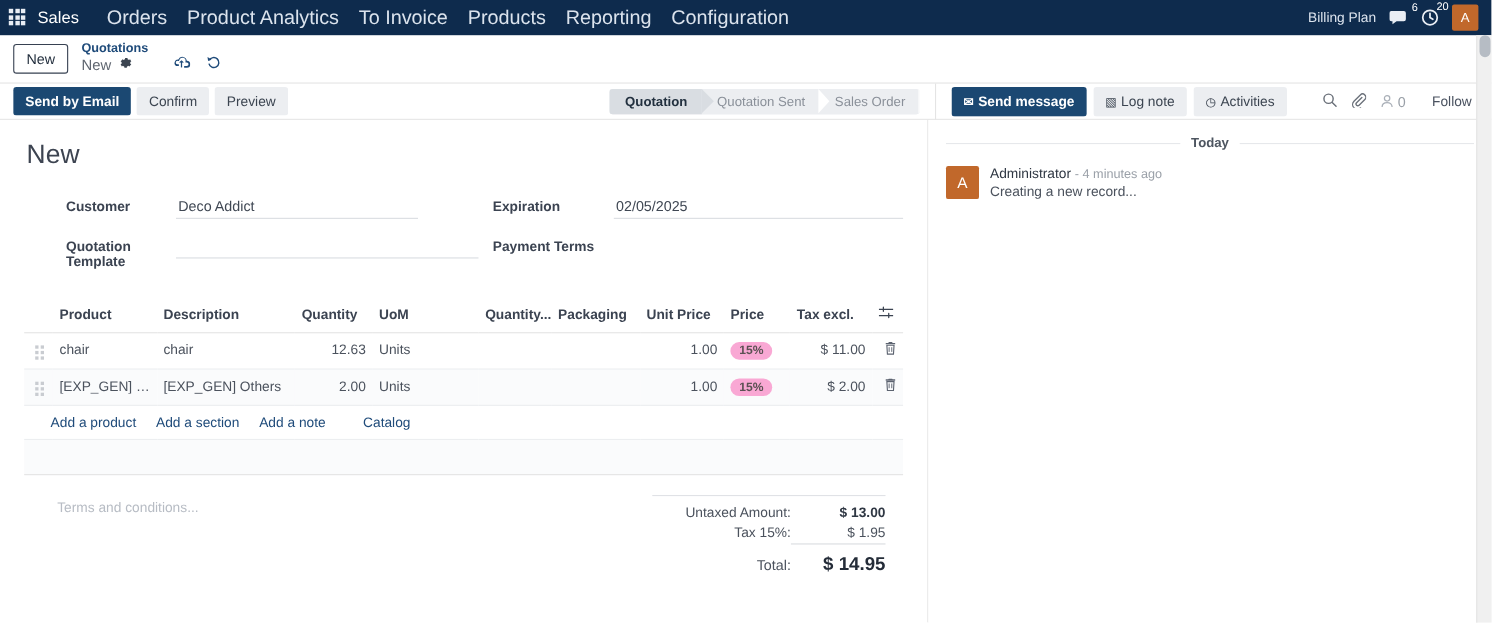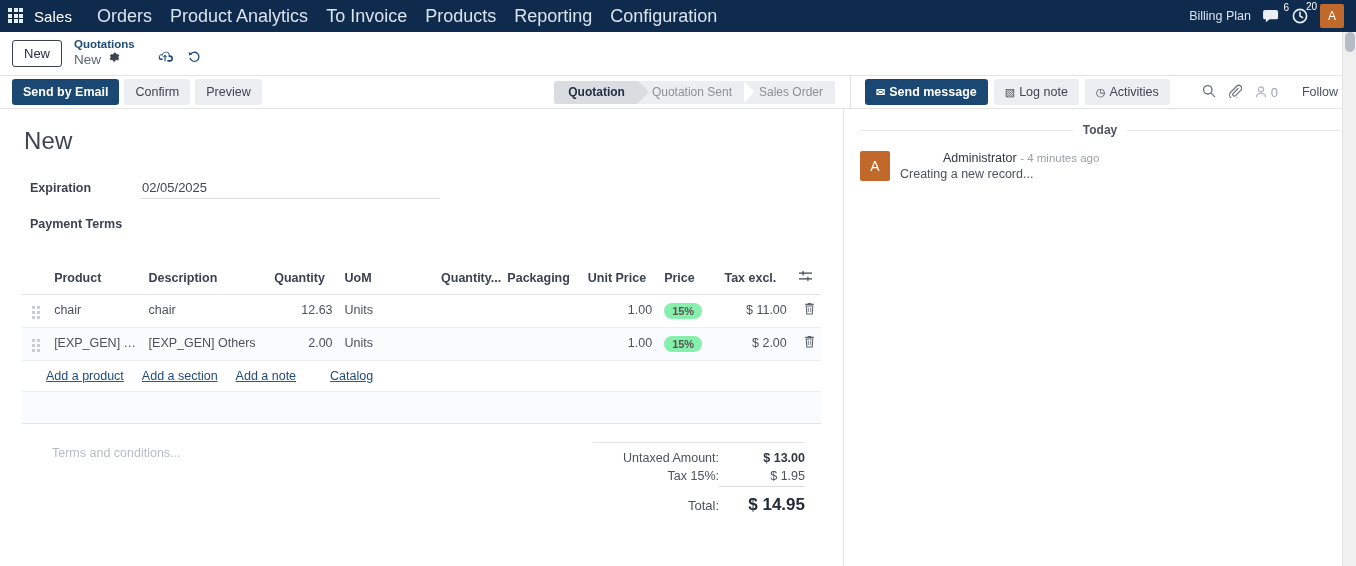--- a/index.html
+++ b/index.html
@@ -297,31 +297,31 @@
     grid-template-columns: repeat(2, 3px);
     grid-template-rows: repeat(3, 3px);
     gap: 2px;
     margin-top: 3px;
     margin-left: 4px;
     cursor: grab;
   }
   .handle-dots i { width: 3px; height: 3px; background: #c9ccd1; display: block; }
   .tax-badge {
     display: inline-block;
-    background: #86efac;
+    background: #f9a8d4;
     color: #5b5153;
     border-radius: 9px;
     font-size: 11px;
     padding: 2px 8px;
     font-weight: 700;
   }
   .trash { color: #5c6370; font-size: 12px; cursor: pointer; }
   .ellipsis { overflow: hidden; text-overflow: ellipsis; white-space: nowrap; display: block; }
 
-  .lines-footer td { padding: 9px 6px; border-bottom: 1px solid #e4e4e4; background: #fff !important; text-decoration: underline; }
+  .lines-footer td { padding: 9px 6px; border-bottom: 1px solid #e4e4e4; background: #fff !important; }
   .add-links { display: flex; align-items: center; gap: 0; }
   .add-link {
     color: #1f4b7a;
     font-size: 12.5px;
     cursor: pointer;
     margin-right: 18px;
   }
   .add-link.spaced { margin-left: 16px; }
   .empty-strip { height: 32px; border-bottom: 1px solid #e4e4e4; background: #fafbfc; }
 
@@ -358,21 +358,21 @@
   .message { display: flex; gap: 10px; }
   .msg-avatar {
     width: 30px; height: 30px;
     background: #c1682b;
     color: #fff;
     display: flex; align-items: center; justify-content: center;
     font-size: 14px;
     border-radius: 2px;
     flex-shrink: 0;
   }
-  .msg-head { font-size: 12.5px; color: #3b4351; margin-left: 43px; }
+  .msg-head { font-size: 12.5px; color: #3b4351; }
   .msg-author { font-weight: 400; color: #2f3743; }
   .msg-time { color: #9aa0a8; font-size: 11.5px; }
   .msg-body { font-size: 12.5px; color: #4b525d; margin-top: 2px; }
 
   
   .vscroll-outer {
     position: absolute;
     top: 32px; right: 0;
     width: 14px;
     height: 534px;
@@ -519,20 +519,30 @@
   </div>
 </div>
 
 <div class="content">
 
   <div class="form-pane">
     <div class="sheet">
       <div class="record-title">New</div>
 
       <div class="fields-grid">
+        <div>
+          <div class="field-row">
+            <div class="field-label">Customer</div>
+            <div class="field-value w1">Deco Addict</div>
+          </div>
+          <div class="field-row">
+            <div class="field-label">Quotation Template</div>
+            <div class="field-value w2"></div>
+          </div>
+        </div>
         <div>
           <div class="field-row">
             <div class="field-label wide">Expiration</div>
             <div class="field-value">02/05/2025</div>
           </div>
           <div class="field-row">
             <div class="field-label wide">Payment Terms</div>
           </div>
         </div>
       </div>

